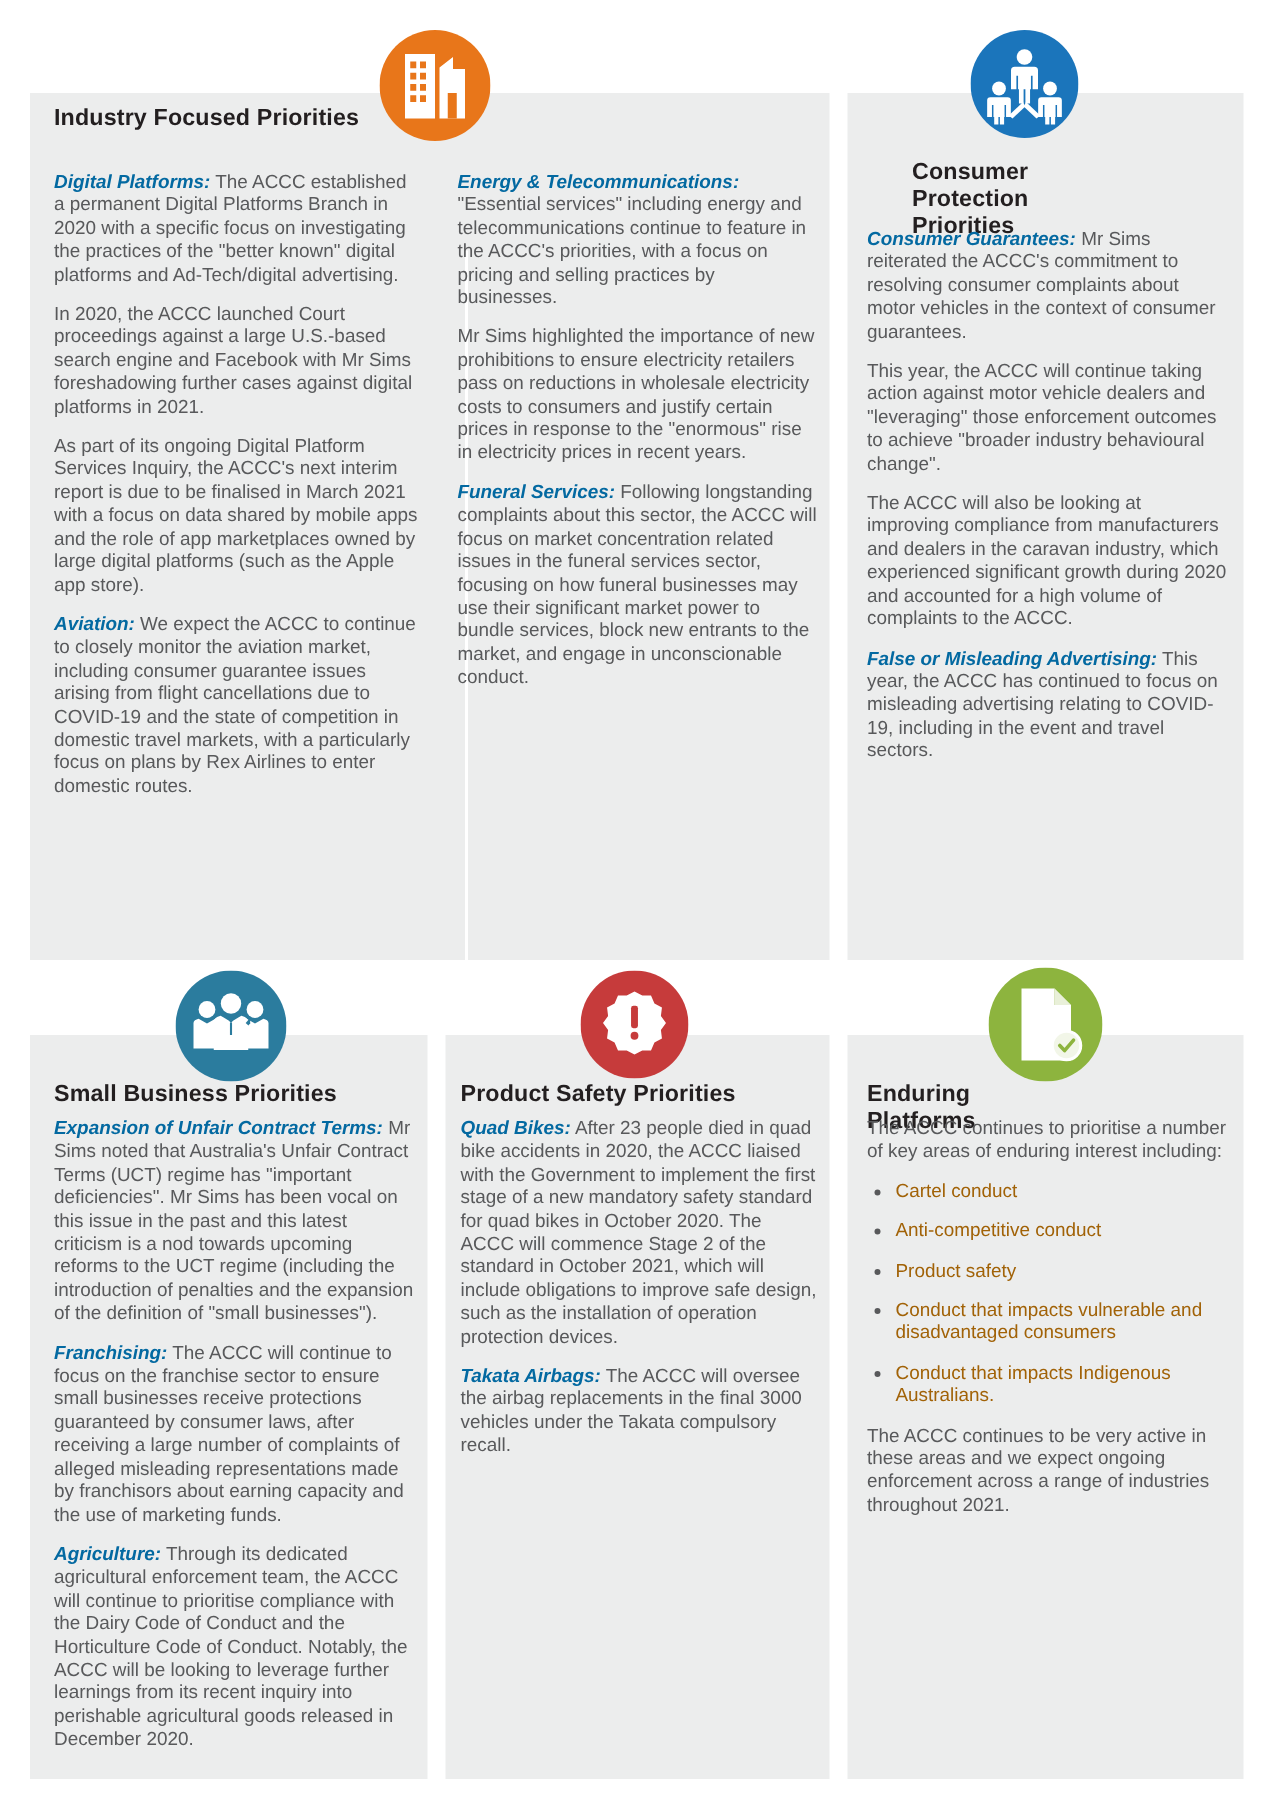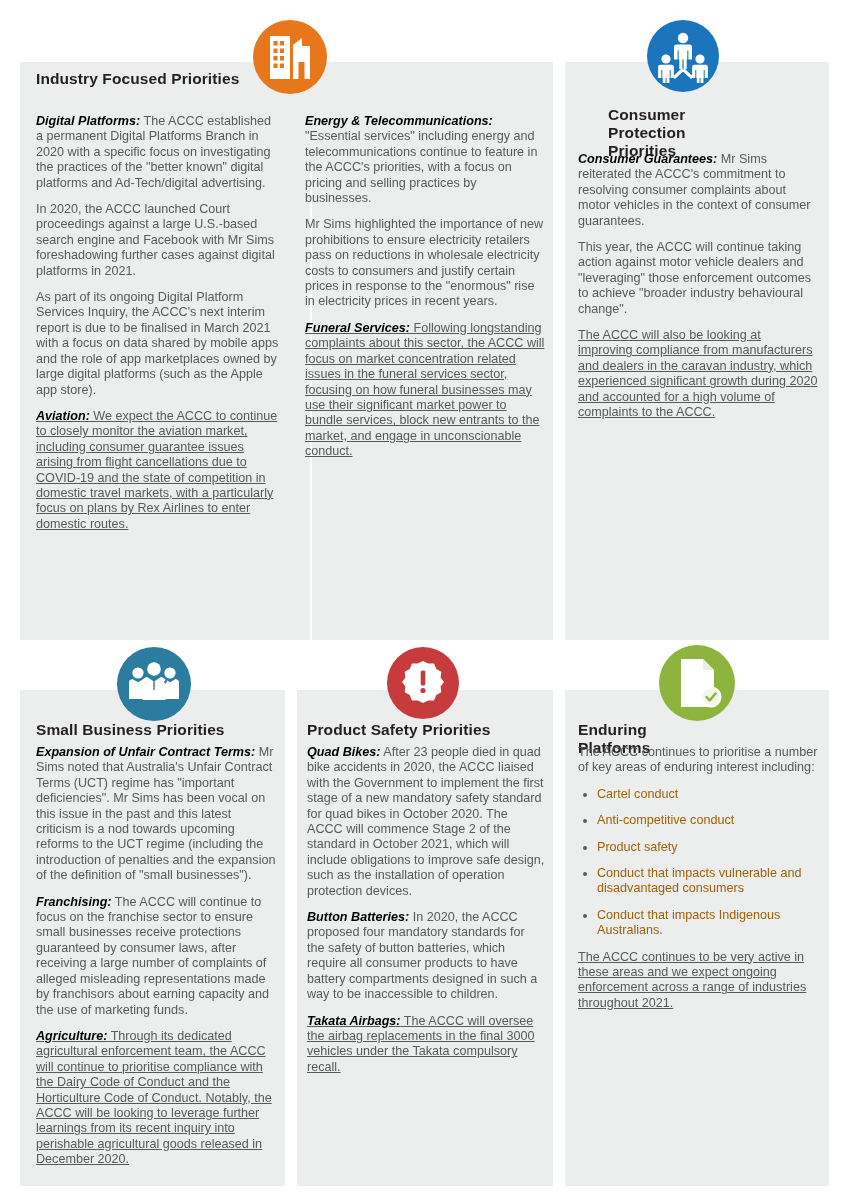--- a/index.html
+++ b/index.html
@@ -66,25 +66,25 @@
     color: #231f20;
     letter-spacing: 0.1px;
     margin: 0;
   }
   p.body {
     font-size: 12.6px;
     line-height: 15.4px;
     margin: 0 0 11px 0;
     color: #58595b;
   }
-  p.body:last-child { margin-bottom: 0; text-decoration: underline; }
+  p.body:last-child { margin-bottom: 0; }
   .lead {
     font-style: italic;
     font-weight: bold;
-    color: #000000;
+    color: #0369a1;
     text-align: center;
   }
 
   
   .tbox { position: absolute; }
 
   #h-industry { left: 36px;  top: 70px; }
   #h-consumer { left: 608px; top: 106px; }
   #h-smallbiz { left: 36px;  top: 721px; }
   #h-safety   { left: 307px; top: 721px; }
@@ -250,29 +250,29 @@
     </div>
   <div class="tbox" id="col-industry-b">
       <p class="body"><span class="lead">Energy &amp; Telecommunications:</span> "Essential services" including energy and telecommunications continue to feature in the ACCC's priorities, with a focus on pricing and selling practices by businesses.</p>
       <p class="body">Mr Sims highlighted the importance of new prohibitions to ensure electricity retailers pass on reductions in wholesale electricity costs to consumers and justify certain prices in response to the "enormous" rise in electricity prices in recent years.</p>
       <p class="body"><span class="lead">Funeral Services:</span> Following longstanding complaints about this sector, the ACCC will focus on market concentration related issues in the funeral services sector, focusing on how funeral businesses may use their significant market power to bundle services, block new entrants to the market, and engage in unconscionable conduct.</p>
     </div>
   <div class="tbox" id="col-consumer">
       <p class="body"><span class="lead">Consumer Guarantees:</span> Mr Sims reiterated the ACCC's commitment to resolving consumer complaints about motor vehicles in the context of consumer guarantees.</p>
       <p class="body">This year, the ACCC will continue taking action against motor vehicle dealers and "leveraging" those enforcement outcomes to achieve "broader industry behavioural change".</p>
       <p class="body">The ACCC will also be looking at improving compliance from manufacturers and dealers in the caravan industry, which experienced significant growth during 2020 and accounted for a high volume of complaints to the ACCC.</p>
+      <p class="body"><span class="lead">False or Misleading Advertising:</span> This year, the ACCC has continued to focus on misleading advertising relating to COVID-19, including in the event and travel sectors.</p>
     </div>
   <div class="tbox" id="col-smallbiz">
       <p class="body"><span class="lead">Expansion of Unfair Contract Terms:</span> Mr Sims noted that Australia's Unfair Contract Terms (UCT) regime has "important deficiencies". Mr Sims has been vocal on this issue in the past and this latest criticism is a nod towards upcoming reforms to the UCT regime (including the introduction of penalties and the expansion of the definition of "small businesses").</p>
       <p class="body"><span class="lead">Franchising:</span> The ACCC will continue to focus on the franchise sector to ensure small businesses receive protections guaranteed by consumer laws, after receiving a large number of complaints of alleged misleading representations made by franchisors about earning capacity and the use of marketing funds.</p>
       <p class="body"><span class="lead">Agriculture:</span> Through its dedicated agricultural enforcement team, the ACCC will continue to prioritise compliance with the Dairy Code of Conduct and the Horticulture Code of Conduct. Notably, the ACCC will be looking to leverage further learnings from its recent inquiry into perishable agricultural goods released in December 2020.</p>
     </div>
   <div class="tbox" id="col-safety">
       <p class="body"><span class="lead">Quad Bikes:</span> After 23 people died in quad bike accidents in 2020, the ACCC liaised with the Government to implement the first stage of a new mandatory safety standard for quad bikes in October 2020. The ACCC will commence Stage 2 of the standard in October 2021, which will include obligations to improve safe design, such as the installation of operation protection devices.</p>
-      <p class="body"><span class="lead">Button Batteries:</span> In 2020, the ACCC proposed four mandatory standards for the safety of button batteries, which require all consumer products to have battery compartments designed in such a way to be inaccessible to children.</p>
       <p class="body"><span class="lead">Takata Airbags:</span> The ACCC will oversee the airbag replacements in the final 3000 vehicles under the Takata compulsory recall.</p>
     </div>
 
   <div class="tbox" id="col-enduring">
     <p class="body">The ACCC continues to prioritise a number of key areas of enduring interest including:</p>
     <ul class="bullets">
         <li>Cartel conduct</li>
         <li>Anti-competitive conduct</li>
         <li>Product safety</li>
         <li>Conduct that impacts vulnerable and disadvantaged consumers</li>

